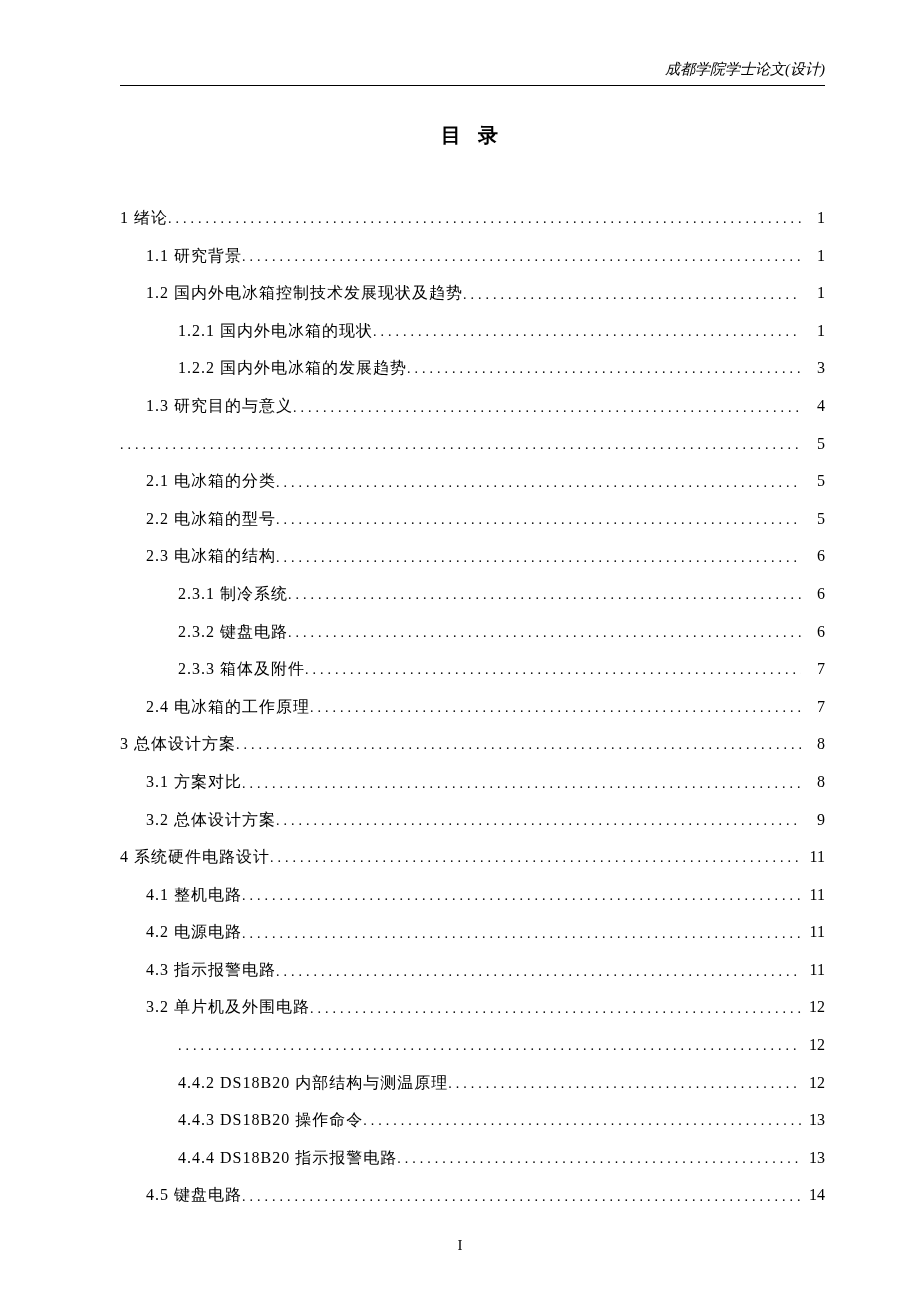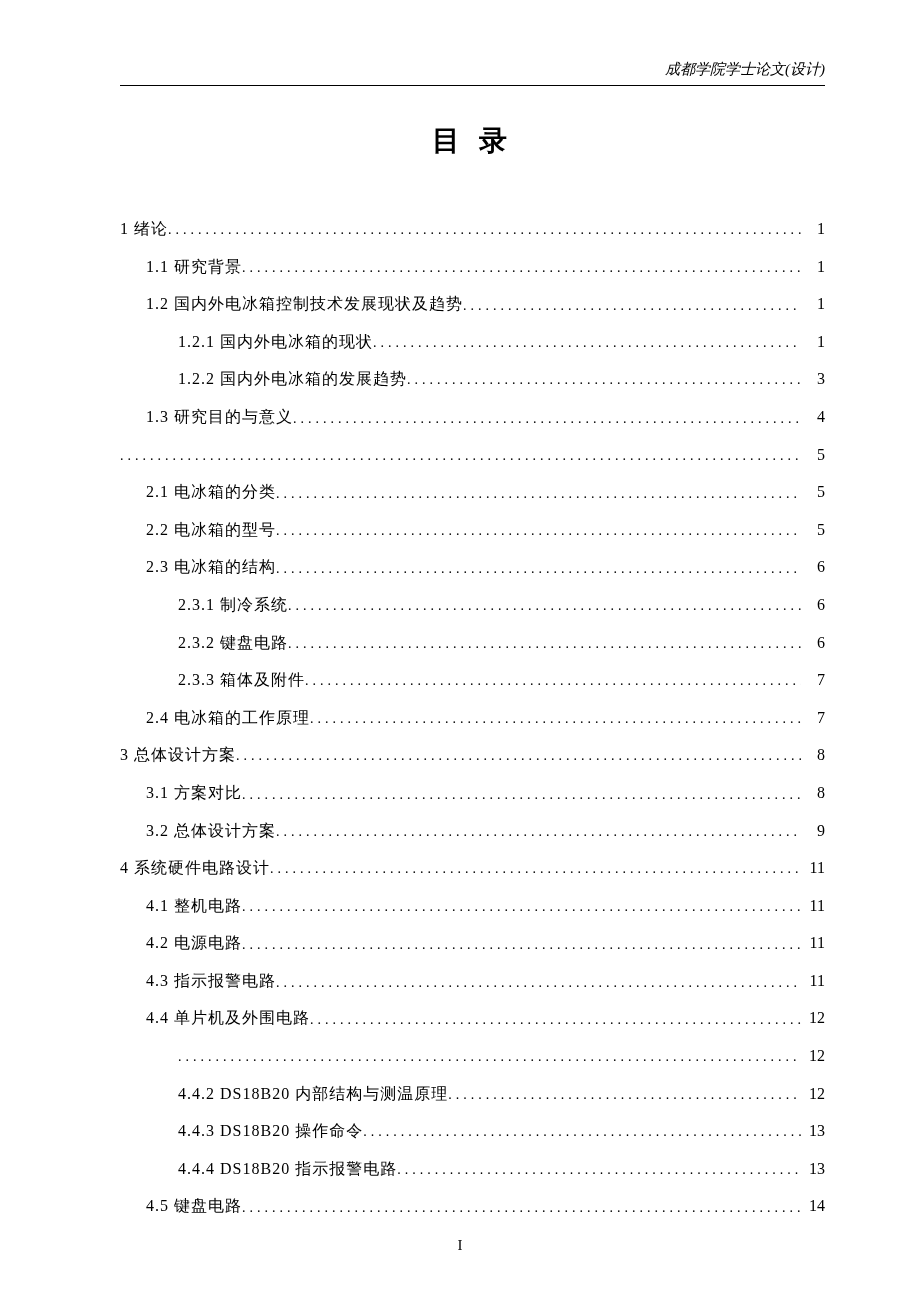--- a/index.html
+++ b/index.html
@@ -23,21 +23,21 @@
     .header {
       text-align: right;
       font-style: italic;
       font-size: 15px;
       padding-bottom: 6px;
       border-bottom: 1.5px solid #000;
       margin-bottom: 36px;
     }
     .title {
       text-align: center;
-      font-size: 28px;
+      font-size: 20px;
       font-weight: bold;
       letter-spacing: 6px;
       margin-bottom: 50px;
     }
     .toc {
       line-height: 2.35;
     }
     .toc-row {
       display: flex;
       align-items: baseline;
@@ -176,21 +176,21 @@
         <span class="toc-label">4.2 电源电路</span>
         <span class="toc-dots-text">........................................................................................................................................................................................................</span>
         <span class="toc-page">11</span>
       </div>
       <div class="toc-row indent-2">
         <span class="toc-label">4.3 指示报警电路</span>
         <span class="toc-dots-text">........................................................................................................................................................................................................</span>
         <span class="toc-page">11</span>
       </div>
       <div class="toc-row indent-2">
-        <span class="toc-label">4.4 单片机及外围电路</span>
+        <span class="toc-label">3.2 单片机及外围电路</span>
         <span class="toc-dots-text">........................................................................................................................................................................................................</span>
         <span class="toc-page">12</span>
       </div>
       <div class="toc-row indent-3">
         <span class="toc-dots-text">........................................................................................................................................................................................................</span>
         <span class="toc-page">12</span>
       </div>
       <div class="toc-row indent-3">
         <span class="toc-label">4.4.2 DS18B20 内部结构与测温原理</span>
         <span class="toc-dots-text">........................................................................................................................................................................................................</span>

